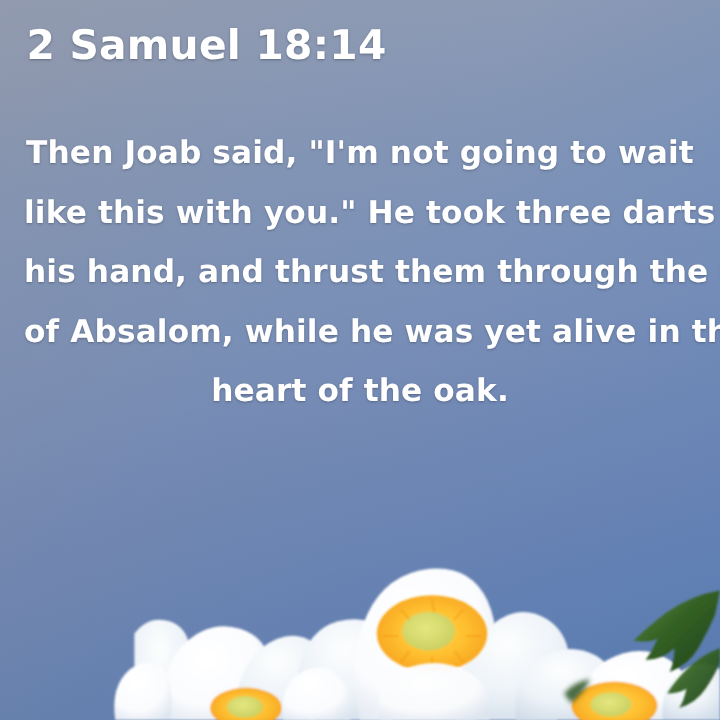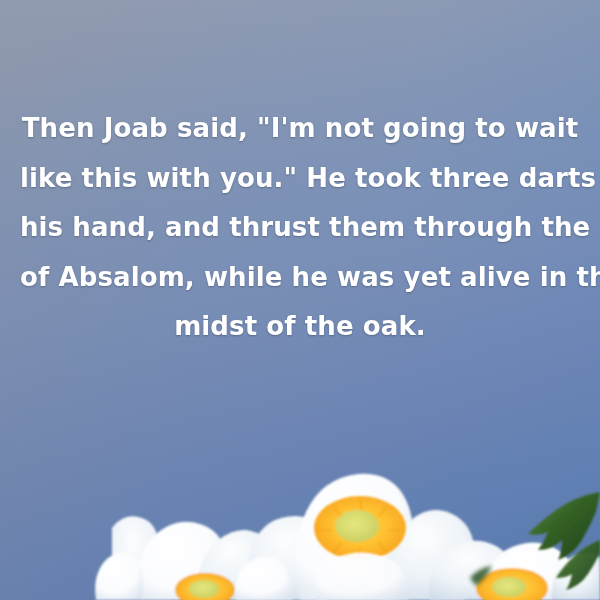--- a/index.html
+++ b/index.html
@@ -175,23 +175,24 @@
       <path d="M600 140 Q584 146 572 158 Q562 168 556 178 Q566 178 572 174
                Q570 184 566 190 Q580 186 588 174 Q596 162 600 152 Z" fill="url(#gLeaf)" opacity="0.95"></path>
     </g>
 
     <g filter="url(#softer)" opacity="0.85">
       <path d="M470 178 Q478 168 492 166 Q486 178 476 186 Z" fill="#2a5221"></path>
     </g>
   </svg>
 
   <div id="text-layer">
+    <div class="title">2 Samuel 18:14</div>
 
     <div class="verse">
       <div class="verse-line">Then Joab said, "I'm not going to wait</div>
       <div class="verse-line">like this with you." He took three darts in</div>
       <div class="verse-line">his hand, and thrust them through the heart</div>
       <div class="verse-line">of Absalom, while he was yet alive in the</div>
-      <div class="verse-line">midst of the oak.</div>
+      <div class="verse-line">heart of the oak.</div>
     </div>
   </div>
 
 </div>
 
 </body></html>

